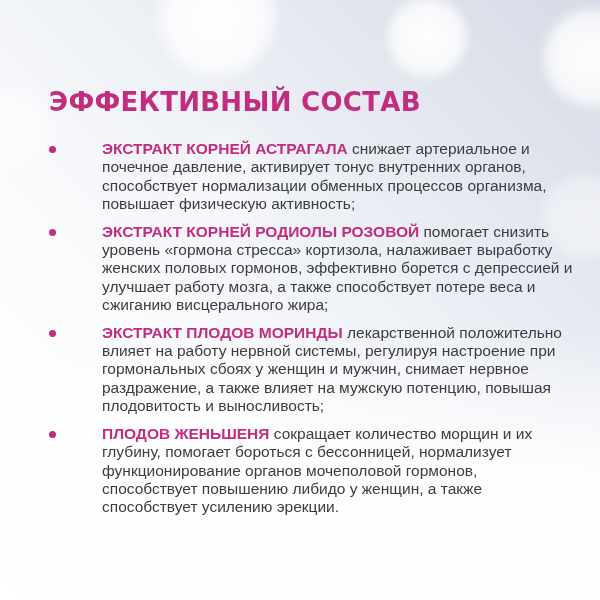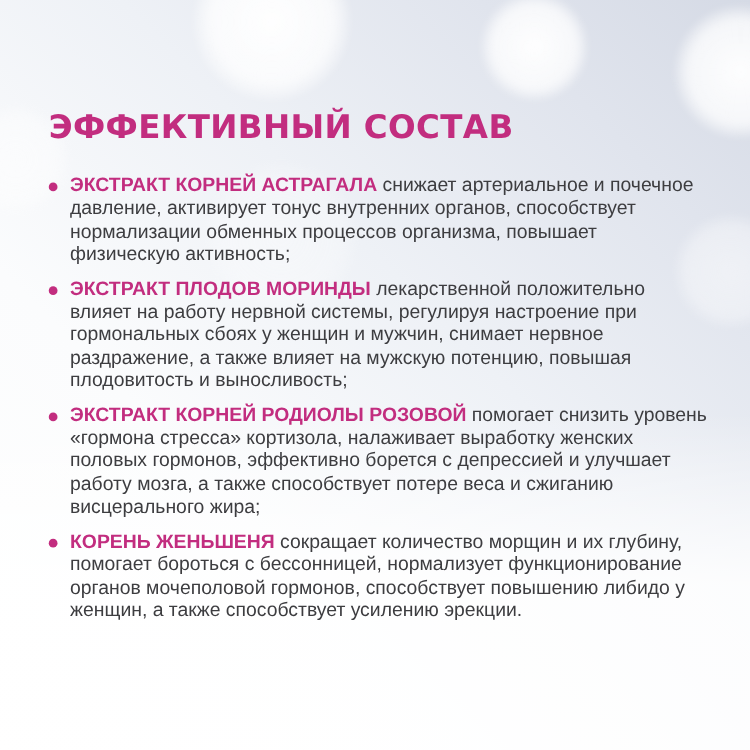--- a/index.html
+++ b/index.html
@@ -22,40 +22,41 @@
   .b1{left:155px;top:-45px;width:125px;height:125px;}
   .b2{left:385px;top:-5px;width:85px;height:85px;}
   .b3{left:540px;top:5px;width:105px;height:105px;}
   .b4{left:-30px;top:85px;width:85px;height:85px;opacity:.55;}
   .b5{left:540px;top:172px;width:90px;height:90px;opacity:.5;}
   .b6{left:165px;top:130px;width:120px;height:120px;opacity:.35;}
   .content{
     position:relative;
     box-sizing:border-box;
     width:100%;height:100%;
-    padding:89px 26px 0 39px;
+    padding:89px 26px 0 49px;
   }
   .title{
     margin:0;
     font-family:"DejaVu Sans","Liberation Sans",sans-serif;
     font-size:26px;
     line-height:26px;
     font-weight:800;
     letter-spacing:0.3px;
     color:var(--accent,#c22d7f);
   }
   .ing-list{
     list-style:none;
     margin:25px 0 0 0;
     padding:0;
   }
   .ing-item{
     display:flex;
     align-items:flex-start;
     margin:0 0 9px 0;
+    gap:36px;
   }
   .dot{
     flex:0 0 auto;
     width:7px;height:7px;
     margin:6px 10px 0 0;
     border-radius:50%;
     background:var(--accent,#c22d7f);
   }
   .txt{
     margin:0;
@@ -83,25 +84,25 @@
   <div class="content">
     <h1 class="title">ЭФФЕКТИВНЫЙ СОСТАВ</h1>
 
     <ul class="ing-list">
       <li class="ing-item">
         <span class="dot"></span>
         <p class="txt"><strong class="ing-name">ЭКСТРАКТ КОРНЕЙ АСТРАГАЛА</strong> <span>снижает артериальное и почечное давление, активирует тонус внутренних органов, способствует нормализации обменных процессов организма, повышает физическую активность;</span></p>
       </li>
       <li class="ing-item">
         <span class="dot"></span>
+        <p class="txt"><strong class="ing-name">ЭКСТРАКТ КОРНЕЙ РОДИОЛЫ РОЗОВОЙ</strong> <span>помогает снизить уровень «гормона стресса» кортизола, налаживает выработку женских половых гормонов, эффективно борется с депрессией и улучшает работу мозга, а также способствует потере веса и сжиганию висцерального жира;</span></p>
+      </li>
+      <li class="ing-item">
+        <span class="dot"></span>
         <p class="txt"><strong class="ing-name">ЭКСТРАКТ ПЛОДОВ МОРИНДЫ</strong> <span>лекарственной положительно влияет на работу нервной системы, регулируя настроение при гормональных сбоях у женщин и мужчин, снимает нервное раздражение, а также влияет на мужскую потенцию, повышая плодовитость и выносливость;</span></p>
       </li>
       <li class="ing-item">
         <span class="dot"></span>
-        <p class="txt"><strong class="ing-name">ЭКСТРАКТ КОРНЕЙ РОДИОЛЫ РОЗОВОЙ</strong> <span>помогает снизить уровень «гормона стресса» кортизола, налаживает выработку женских половых гормонов, эффективно борется с депрессией и улучшает работу мозга, а также способствует потере веса и сжиганию висцерального жира;</span></p>
-      </li>
-      <li class="ing-item">
-        <span class="dot"></span>
-        <p class="txt"><strong class="ing-name">КОРЕНЬ ЖЕНЬШЕНЯ</strong> <span>сокращает количество морщин и их глубину, помогает бороться с бессонницей, нормализует функционирование органов мочеполовой гормонов, способствует повышению либидо у женщин, а также способствует усилению эрекции.</span></p>
+        <p class="txt"><strong class="ing-name">ПЛОДОВ ЖЕНЬШЕНЯ</strong> <span>сокращает количество морщин и их глубину, помогает бороться с бессонницей, нормализует функционирование органов мочеполовой гормонов, способствует повышению либидо у женщин, а также способствует усилению эрекции.</span></p>
       </li>
     </ul>
   </div>
 </div>
 
 </body></html>

